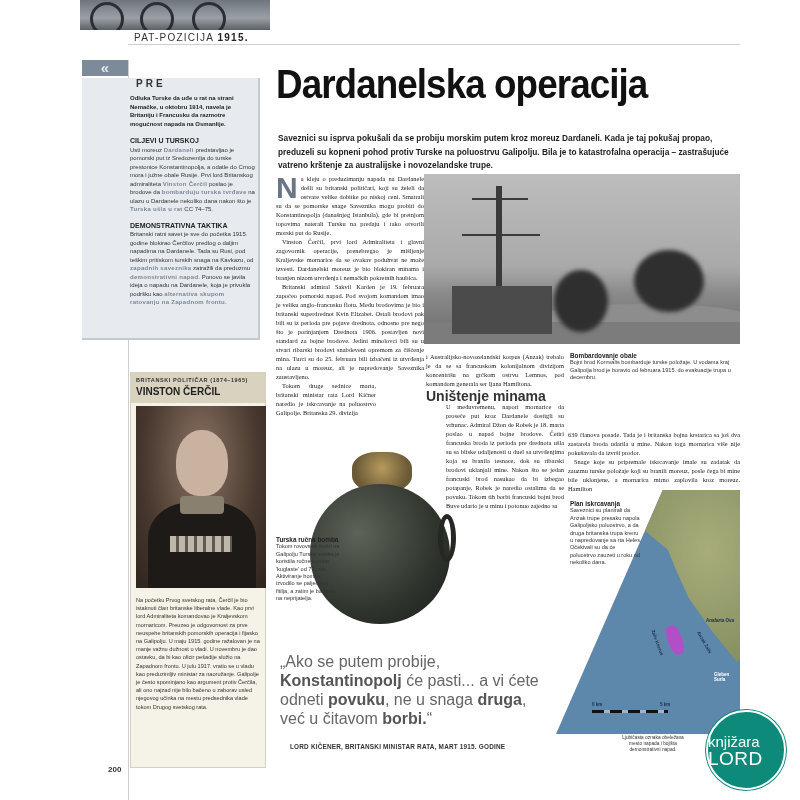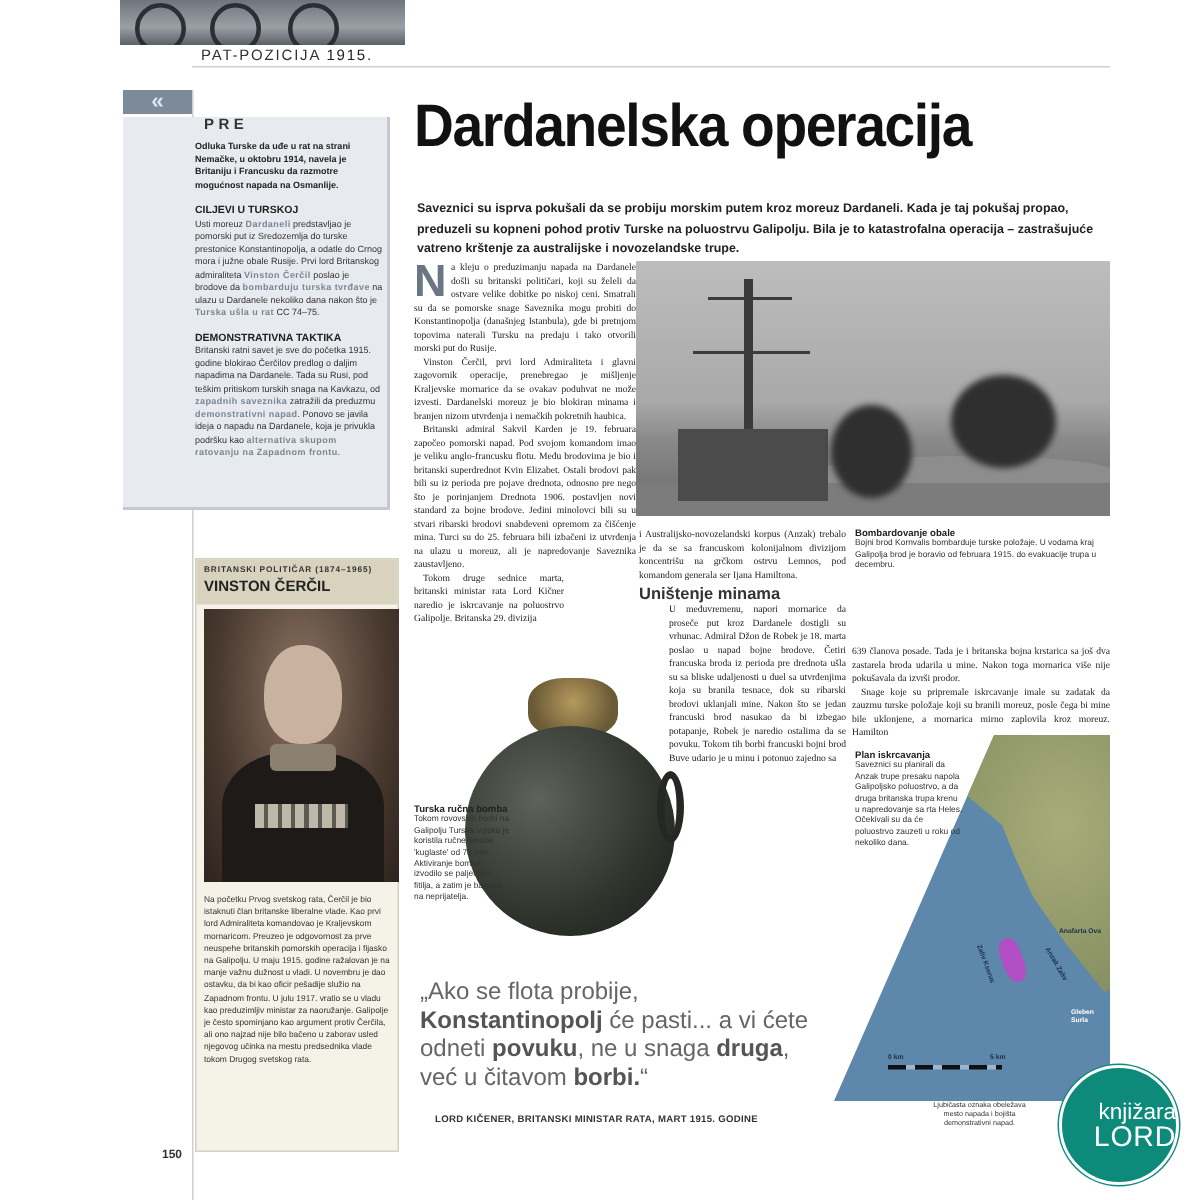--- a/index.html
+++ b/index.html
@@ -3,41 +3,41 @@
 <meta charset="utf-8">
 <style>
 *{box-sizing:border-box;margin:0;padding:0}
 html,body{width:800px;height:800px;overflow:hidden;background:#fff}
 body{position:relative;font-family:"Liberation Sans",sans-serif;color:#1a1a1a}
 .abs{position:absolute}
 
 .hdr-photo{left:80px;top:0;width:190px;height:30px;background:linear-gradient(180deg,#6e757c,#9aa0a6 60%,#5c6167);overflow:hidden}
 .hdr-photo .wheel{position:absolute;border:3px solid #2b2f33;border-radius:50%;width:34px;height:34px;top:2px}
 .hdr-label{left:128px;top:30px;width:240px;height:15px;background:#fff;font-size:10px;letter-spacing:1.2px;color:#333;padding-left:6px;line-height:15px}
-.hdr-label b{font-weight:normal;color:#222}
+.hdr-label b{font-weight:bold;color:#222}
 .hdr-rule{left:128px;top:44px;width:612px;height:1px;background:#d0d0d0}
 .vrule{left:128px;top:60px;width:1px;height:740px;background:#cfcfcf}
 
 .pre-tab{left:82px;top:60px;width:46px;height:16px;background:#7d8a99;color:#dfe6ee;font-size:15px;font-weight:bold;text-align:center;line-height:16px}
 .pre-lbl{left:136px;top:76px;font-size:10px;font-weight:bold;letter-spacing:3px;color:#333;line-height:16px}
 .pre-box{left:82px;top:78px;width:178px;height:262px;background:#e7ebef;border-bottom:2px solid #c3c9cf;border-right:2px solid #c3c9cf}
 .pre-text{left:130px;top:94px;width:125px;font-size:6px;line-height:8.5px;color:#333}
 .pre-text .intro{font-weight:bold;color:#222;margin-bottom:9px}
 .pre-text .sub{font-weight:bold;font-size:7px;color:#222;margin-top:6px}
 .pre-text .hl{color:#7a8795;font-weight:bold;letter-spacing:.3px}
 
 .title{left:276px;top:62px;font-size:40px;font-weight:bold;letter-spacing:-1px;color:#111;line-height:44px;transform:scaleX(.92);transform-origin:left}
 .lede{left:278px;top:132px;width:462px;font-size:8.3px;font-weight:bold;line-height:13.5px;color:#222}
 
 .col{font-family:"Liberation Serif",serif;font-size:6.4px;line-height:9px;color:#222;text-align:justify}
 .col1{left:276px;top:174px;width:148px}
 .dropcap{float:left;font-family:"Liberation Sans",sans-serif;font-size:30px;line-height:26px;font-weight:bold;color:#6b7684;margin:1px 3px 0 0}
 .col2{left:426px;top:352px;width:138px}
 .col3{left:568px;top:430px;width:172px}
-.sub-h{font-family:"Liberation Sans",sans-serif;font-weight:bold;font-size:11px;color:#333;margin:4px 0 1px}
+.sub-h{font-family:"Liberation Sans",sans-serif;font-weight:bold;font-size:14px;color:#333;margin:4px 0 1px}
 
 .ship{left:424px;top:174px;width:316px;height:170px;background:linear-gradient(180deg,#bdbdbd,#a9a9a9 55%,#8a8a8a 70%,#6a6a6a);overflow:hidden}
 .ship .hull{position:absolute;left:28px;top:112px;width:100px;height:48px;background:#4b4b4b}
 .ship .mast{position:absolute;left:72px;top:12px;width:6px;height:110px;background:#3a3a3a}
 .ship .spar{position:absolute;height:2px;background:#3a3a3a}
 .ship .smoke{position:absolute;border-radius:50%;background:#2f2f2f;filter:blur(2px)}
 .ship .sea{position:absolute;left:0;top:148px;width:316px;height:22px;background:#7c7c7c}
 .ship .hill{position:absolute;left:120px;top:130px;width:200px;height:22px;background:#8d8d8d;border-radius:50% 50% 0 0}
 
 .cap{font-size:5.6px;line-height:7.4px;color:#333}
@@ -67,21 +67,21 @@
 .quote-attr{left:290px;top:743px;font-size:6.4px;font-weight:bold;color:#333;letter-spacing:.2px}
 
 .map{left:556px;top:490px;width:184px;height:244px;clip-path:polygon(58% 0,100% 0,100% 100%,0 100%);background:#5d87ab}
 .map .land{position:absolute;left:40px;top:0;width:160px;height:200px;background:radial-gradient(ellipse at 70% 30%,#a8ac7a,#8b9465 50%,#6e7a50);clip-path:polygon(40% 0,100% 0,100% 78%,88% 86%,72% 70%,58% 54%,50% 40%,45% 30%,30% 20%)}
 .map .beach{position:absolute;left:112px;top:135px;width:14px;height:30px;background:#b24fc7;border-radius:40%;transform:rotate(-20deg)}
 .map .lbl{position:absolute;font-size:4.5px;font-weight:bold;color:#1e2d4a}
 .map .scale{position:absolute;left:36px;top:220px;width:76px;height:3px;background:repeating-linear-gradient(90deg,#111 0 12px,#9eb6cc 12px 18px)}
 
 .pagenum{left:108px;top:765px;font-size:8px;font-weight:bold;color:#333}
 
-.wm{left:706px;top:710px;width:80px;height:80px;border-radius:50%;background:#0e8a7b;border:2px solid #fff;box-shadow:0 0 0 1px #0e8a7b;color:#fff;text-align:right;font-size:15px;line-height:17px;padding-top:21px}
+.wm{left:706px;top:710px;width:80px;height:80px;border-radius:50%;background:#0e8a7b;border:2px solid #fff;box-shadow:0 0 0 1px #0e8a7b;color:#fff;text-align:left;font-size:15px;line-height:17px;padding-top:21px}
 .wm .big{font-size:19px;letter-spacing:.5px}
 </style>
 </head>
 <body>
 
 <div class="abs hdr-photo">
   <div class="wheel" style="left:10px"></div>
   <div class="wheel" style="left:60px"></div>
   <div class="wheel" style="left:112px"></div>
 </div>
@@ -150,38 +150,38 @@
 <p class="abs ch-text">Na početku Prvog svetskog rata, Čerčil je bio istaknuti član britanske liberalne vlade. Kao prvi lord Admiraliteta komandovao je Kraljevskom mornaricom. Preuzeo je odgovornost za prve neuspehe britanskih pomorskih operacija i fijasko na Galipolju. U maju 1915. godine ražalovan je na manje važnu dužnost u vladi. U novembru je dao ostavku, da bi kao oficir pešadije služio na Zapadnom frontu. U julu 1917. vratio se u vladu kao preduzimljiv ministar za naoružanje. Galipolje je često spominjano kao argument protiv Čerčila, ali ono najzad nije bilo bačeno u zaborav usled njegovog učinka na mestu predsednika vlade tokom Drugog svetskog rata.</p>
 
 <div class="abs grenade-top"></div>
 <div class="abs grenade"></div>
 <div class="abs grenade-ring"></div>
 <div class="abs cap cap-bomb">
   <b>Turska ručna bomba</b>
   <span>Tokom rovovskih borbi na Galipolju Turska vojska je koristila ručne bombe 'kuglaste' od 73 mm. Aktiviranje bombe izvodilo se paljenjem fitilja, a zatim je bacana na neprijatelja.</span>
 </div>
 
-<p class="abs quote"><span>„Ako se flota probije, </span><b>Konstantinopolj</b><span> će pasti... a vi ćete odneti </span><b>povuku</b><span>, ne u snaga </span><b>druga</b><span>, već u čitavom </span><b>borbi.</b><span>“</span></p>
+<p class="abs quote"><span>„Ako se putem probije, </span><b>Konstantinopolj</b><span> će pasti... a vi ćete odneti </span><b>povuku</b><span>, ne u snaga </span><b>druga</b><span>, već u čitavom </span><b>borbi.</b><span>“</span></p>
 <p class="abs quote-attr">LORD KIČENER, BRITANSKI MINISTAR RATA, MART 1915. GODINE</p>
 
 <div class="abs map">
   <div class="land"></div>
   <div class="beach"></div>
   <span class="lbl" style="left:88px;top:150px;transform:rotate(70deg)">Zaliv Kserus</span>
   <span class="lbl" style="left:150px;top:128px">Anafarta Ova</span>
   <span class="lbl" style="left:136px;top:150px;transform:rotate(60deg)">Anzak Zaliv</span>
   <span class="lbl" style="left:158px;top:182px;color:#fff">Gleben Surla</span>
   <span class="lbl" style="left:36px;top:212px">0 km</span>
   <span class="lbl" style="left:104px;top:212px">5 km</span>
   <div class="scale"></div>
 </div>
 <div class="abs cap cap-plan">
   <b>Plan iskrcavanja</b>
   <span>Saveznici su planirali da Anzak trupe presaku napola Galipoljsko poluostrvo, a da druga britanska trupa krenu u napredovanje sa rta Heles. Očekivali su da će poluostrvo zauzeti u roku od nekoliko dana.</span>
 </div>
 <p class="abs cap cap-map">Ljubičasta oznaka obeležava mesto napada i bojišta demonstrativni napad.</p>
 
-<div class="abs pagenum">150</div>
+<div class="abs pagenum">200</div>
 
 <div class="abs wm">
   <div>knjižara</div>
   <div class="big">LORD</div>
 </div>
 
 </body></html>

